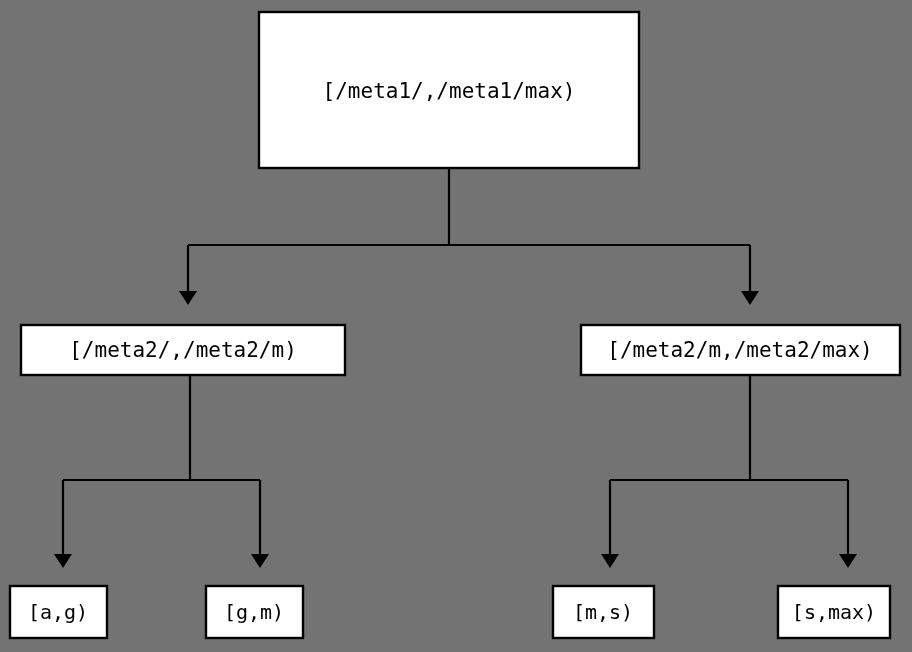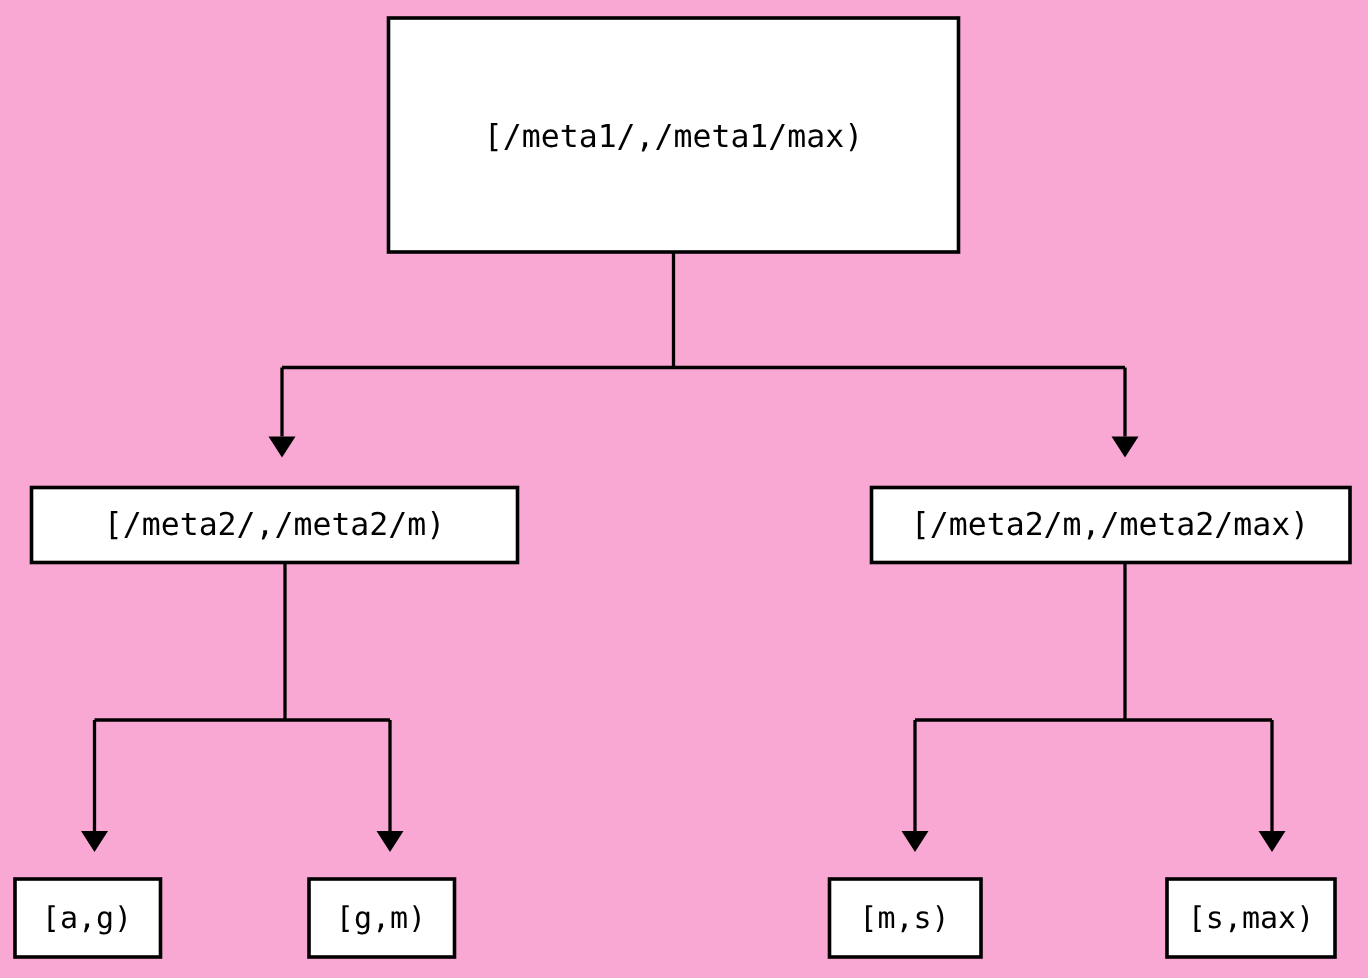--- a/index.html
+++ b/index.html
@@ -10,21 +10,21 @@
   body {
     width: 912px;
     height: 652px;
     overflow: hidden;
     font-family: "DejaVu Sans Mono", "Liberation Mono", monospace;
   }
   #diagram-root {
     position: relative;
     width: 912px;
     height: 652px;
-    background: #f9a8d4;
+    background: #737373;
   }
   svg#tree-svg {
     position: absolute;
     top: 0;
     left: 0;
     width: 912px;
     height: 652px;
     display: block;
   }
   .node-box {

